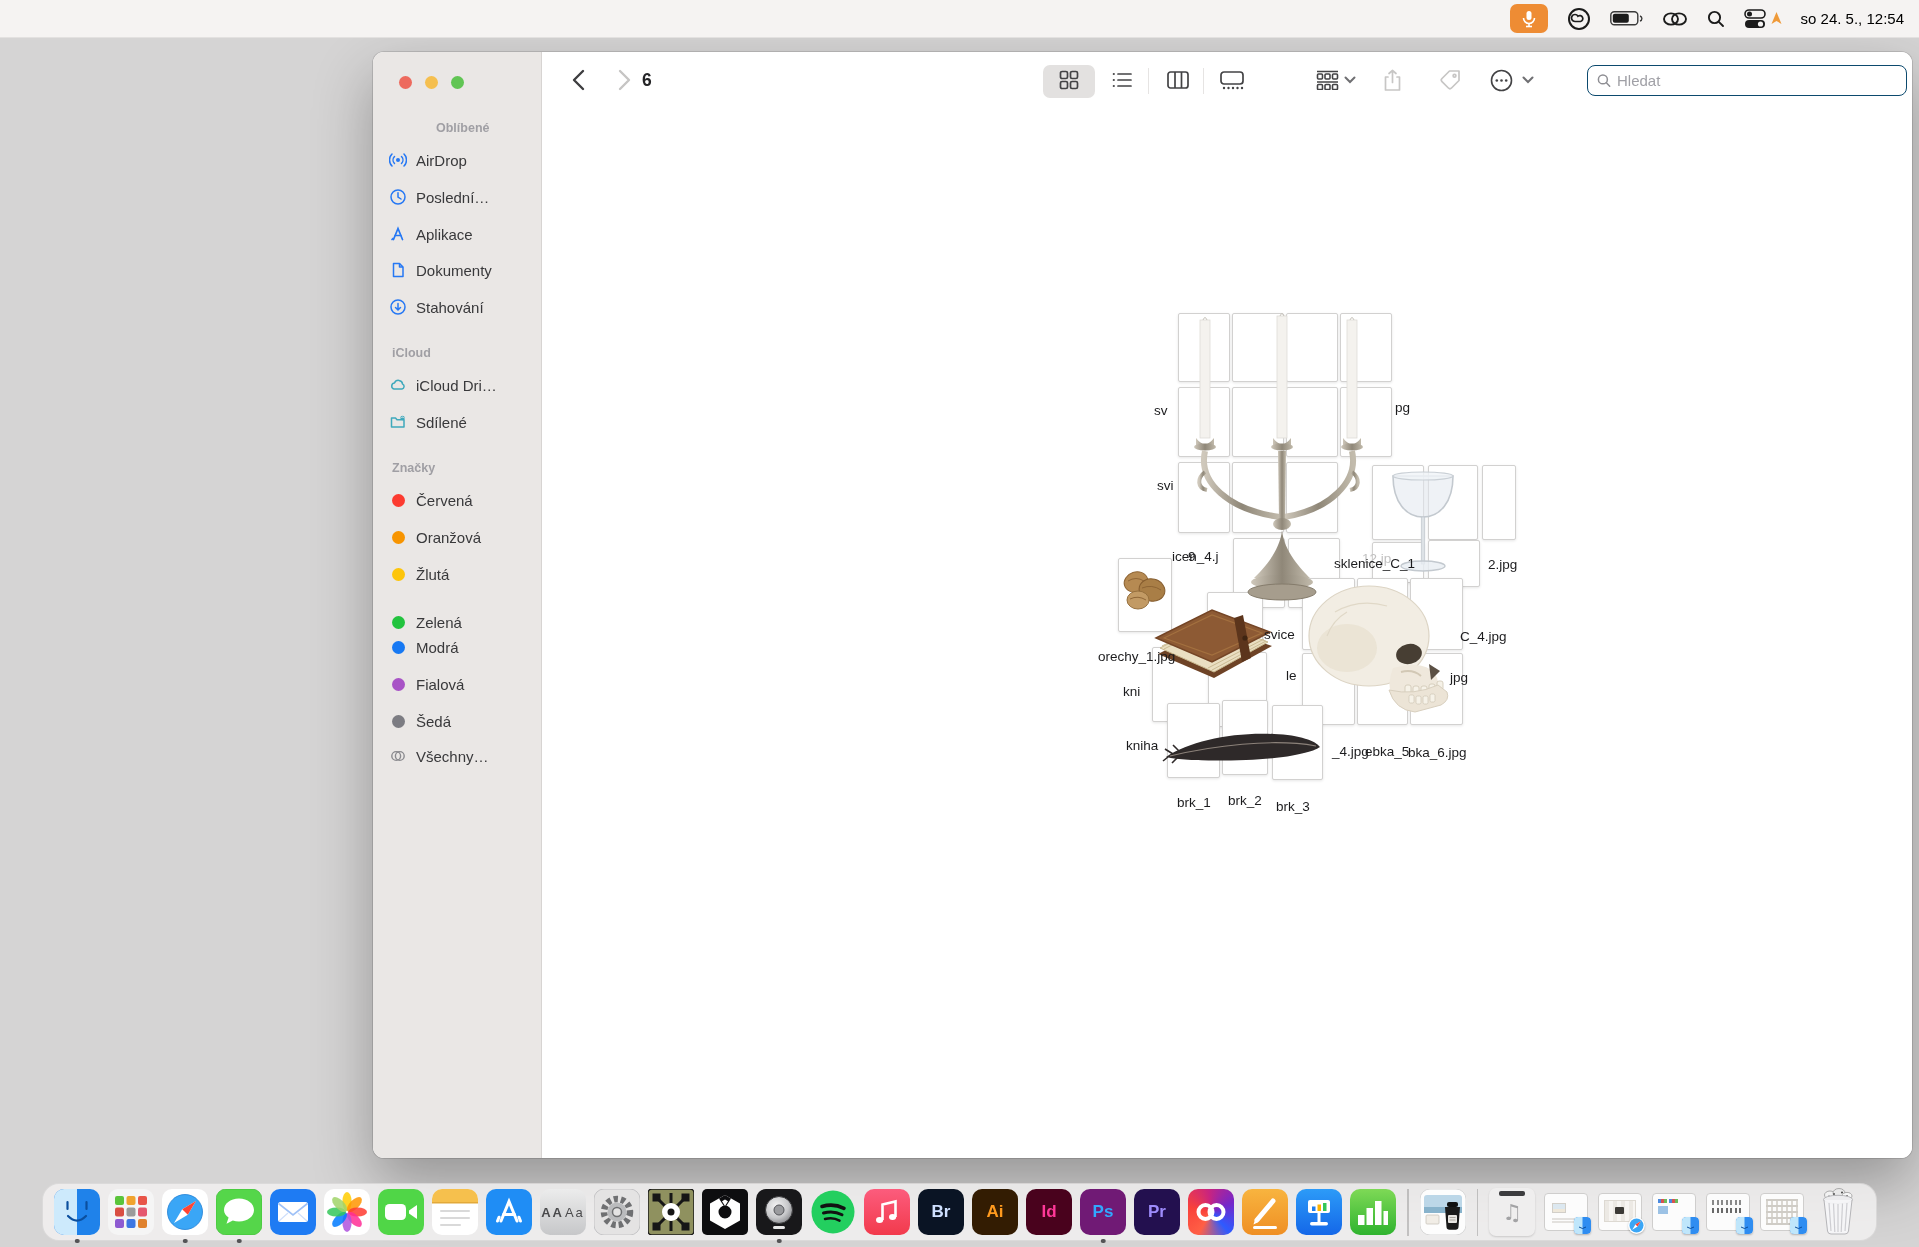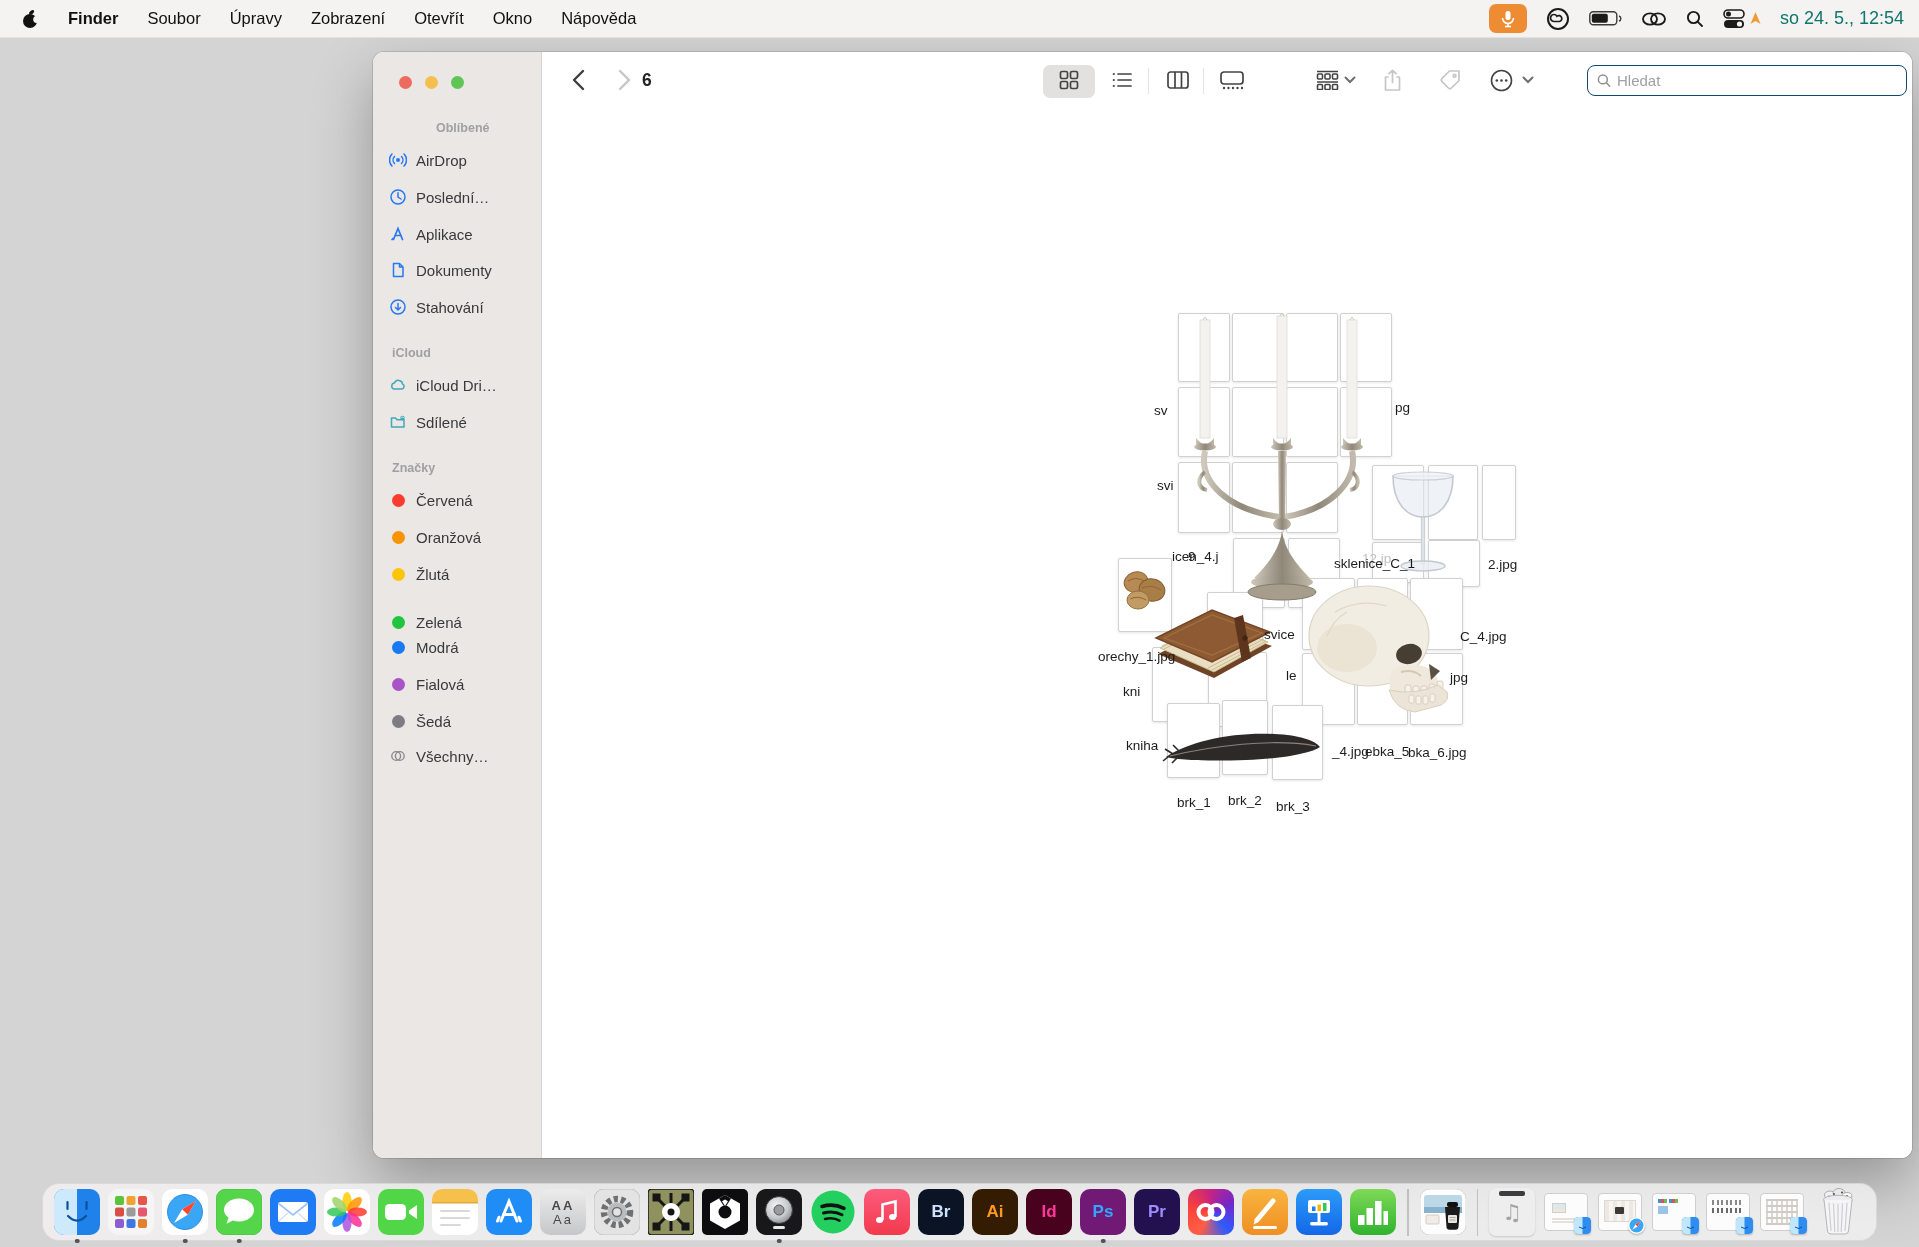--- a/index.html
+++ b/index.html
@@ -7,21 +7,21 @@
   body { font-family:"Liberation Sans", sans-serif; background:#d5d4d4; position:relative; }
 
   
   #menubar { position:absolute; left:0; top:0; width:1919px; height:38px;
     background:#f5f3f2; display:flex; align-items:center; border-bottom:1px solid rgba(0,0,0,.07); z-index:50; }
   #menubar .left { display:flex; align-items:center; gap:29px; padding-left:22px; }
   .mitem { font-size:16.5px; color:#111; white-space:nowrap; }
   .mitem.app { font-weight:700; }
   #menubar .right { margin-left:auto; display:flex; align-items:center; gap:19px; padding-right:15px; }
   .mic-btn { width:38px; height:29px; background:#ee8c34; border-radius:7px; display:flex; align-items:center; justify-content:center; }
-  .clock { font-size:18px; color:#0f766e; white-space:nowrap; }
+  .clock { font-size:15px; color:#000000; white-space:nowrap; }
 
   
   #window { position:absolute; left:373px; top:52px; width:1539px; height:1106px;
     border-radius:11px; background:#fff; box-shadow:0 25px 60px rgba(0,0,0,.30), 0 0 0 1px rgba(0,0,0,.12);
     overflow:hidden; z-index:10; }
   #sidebar { position:absolute; left:0; top:0; width:169px; height:1106px;
     background:#eae7e5; border-right:1px solid #d7d4d2; }
   .tl { position:absolute; top:24px; width:13px; height:13px; border-radius:50%; }
   .srow { position:absolute; left:16px; display:flex; align-items:center; gap:9px; height:24px; }
   .srow .lbl { font-size:15px; color:#39393b; white-space:nowrap; }
@@ -66,36 +66,20 @@
     box-shadow:0 1px 2px rgba(0,0,0,.25); }
   .musicdoc { width:46px; height:48px; background:#efeeee; border-radius:7px; position:relative; flex:none; margin:0 4px;
     display:flex; align-items:center; justify-content:center; box-shadow:0 1px 2px rgba(0,0,0,.15); }
   .musicdoc .bar { position:absolute; top:3px; left:10px; width:26px; height:5px; background:#3c3c3e; border-radius:2px; }
   .musicdoc .note { font-size:22px; color:#a3a3a5; font-family:"DejaVu Sans",sans-serif; }
 </style>
 </head>
 <body>
 
 <div id="menubar">
-  <div class="left">
-    <span style="display:flex;">
-      <svg width="17" height="20" viewBox="0 0 17 20">
-          <circle cx="8" cy="12" r="7" fill="#111"></circle>
-          <circle cx="14.6" cy="10.5" r="3.4" fill="#f5f3f2"></circle>
-          <ellipse cx="9.6" cy="3.4" rx="3" ry="1.7" fill="#111" transform="rotate(-38 9.6 3.4)"></ellipse>
-        </svg>
-    </span>
-    <span class="mitem app">Finder</span>
-    <span class="mitem">Soubor</span>
-    <span class="mitem">Úpravy</span>
-    <span class="mitem">Zobrazení</span>
-    <span class="mitem">Otevřít</span>
-    <span class="mitem">Okno</span>
-    <span class="mitem">Nápověda</span>
-  </div>
   <div class="right">
     <span class="mic-btn">
       <svg width="14" height="18" viewBox="0 0 14 18">
           <rect x="4.5" y="1" width="5" height="9" rx="2.5" fill="#fff"></rect>
           <path d="M1.5 8 a5.5 5.5 0 0 0 11 0" stroke="#fff" stroke-width="1.6" fill="none"></path>
           <line x1="7" y1="13.5" x2="7" y2="16" stroke="#fff" stroke-width="1.6"></line>
           <line x1="4" y1="16.5" x2="10" y2="16.5" stroke="#fff" stroke-width="1.6"></line>
         </svg>
     </span>
     <span style="display:flex;">
@@ -604,21 +588,21 @@
     <svg width="46" height="46" viewBox="0 0 46 46">
         <rect width="46" height="46" rx="10" fill="#1f8df5"></rect>
         <g stroke="#fff" stroke-width="3" stroke-linecap="round" fill="none">
           <path d="M15 32 L23 12.5 L31 32"></path>
           <path d="M17.5 25.5 h11"></path>
           <path d="M11.5 32 l1.6-3.8"></path>
           <path d="M34.5 32 l-1.6-3.8"></path>
         </g>
       </svg>
   </div>
-  <div class="dk" style="background:linear-gradient(180deg,#ececec,#c6c7c9);flex-direction:column;gap:1px;">
+  <div class="dk" style="background:linear-gradient(180deg,#ececec,#c6c7c9);flex-direction:row;gap:1px;">
     <span style="font-size:13px;font-weight:700;color:#4a4a4c;letter-spacing:2px;line-height:13px;">AA</span>
     <span style="font-size:13px;color:#4a4a4c;letter-spacing:2px;line-height:13px;">Aa</span>
   </div>
   <div class="dk">
     <svg width="46" height="46" viewBox="0 0 46 46">
         <rect width="46" height="46" rx="10" fill="#e4e3e3"></rect>
         <rect width="46" height="46" rx="10" fill="none" stroke="#bdbdbf" stroke-width="0.8"></rect>
         <circle cx="23" cy="23" r="13" fill="none" stroke="#6f7072" stroke-width="6.5" stroke-dasharray="4.2 3"></circle>
         <circle cx="23" cy="23" r="9.5" fill="#babbbd"></circle>
         <circle cx="23" cy="23" r="4.5" fill="#e4e3e3" stroke="#6f7072" stroke-width="1.5"></circle>

